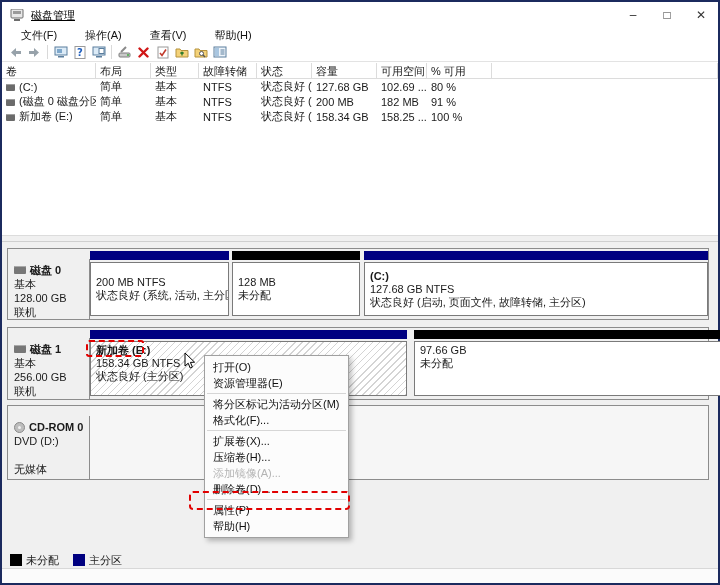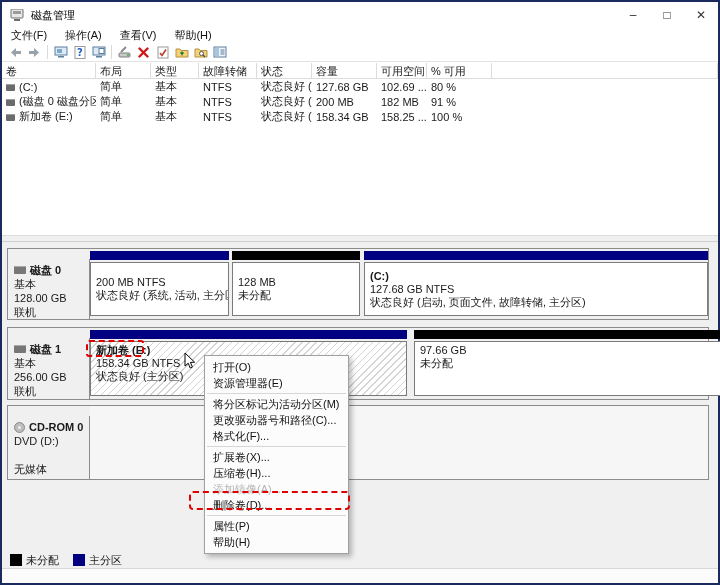--- a/index.html
+++ b/index.html
@@ -6,29 +6,29 @@
   html,body { width:720px; height:585px; overflow:hidden; }
   body { font-family:"Liberation Sans","DejaVu Sans",sans-serif; font-size:11px; color:#1a1a1a; }
 
   .window { position:relative; width:720px; height:585px; background:#ffffff;
             border:2px solid #1b2a5e; }
 
   
   .titlebar { position:absolute; top:0; left:0; right:0; height:26px; background:#fff;
               display:flex; align-items:center; }
   .title-icon { margin-left:8px; width:15px; height:13px; display:inline-block; }
-  .title-text { margin-left:6px; font-size:11px; color:#000; }
+  .title-text { margin-left:6px; font-size:11px; color:#000;text-decoration:underline; }
   .win-controls { position:absolute; right:0; top:0; height:26px; display:flex; }
   .win-btn { width:34px; height:26px; display:flex; align-items:center; justify-content:center;
              font-size:12px; color:#333; }
 
   
   .menubar { position:absolute; top:26px; left:0; right:0; height:15px; display:flex;
              align-items:center; background:#fff; }
-  .menu-item { padding:0 9px; font-size:11px; color:#111; }
+  .menu-item { padding:0 9px; font-size:11px; color:#111;margin-left:10px; }
 
   
   .toolbar { position:absolute; top:41px; left:0; right:0; height:19px; display:flex;
              align-items:center; background:#fff; border-bottom:1px solid #e3e3e3; padding-left:4px; }
   .tbtn { width:19px; height:17px; display:flex; align-items:center; justify-content:center; }
   .tsep { width:1px; height:14px; background:#d9d9d9; margin:0 3px; }
 
   
   .vol-list { position:absolute; top:61px; left:0; right:0; height:172px; background:#fff; }
   .vrow { display:flex; height:15px; align-items:center; }
@@ -334,21 +334,20 @@
     </div>
   </div>
 
   <div class="statusbar"></div>
 
   <div class="ctx-menu">
     <div class="ctx-item">打开(O)</div>
     <div class="ctx-item">资源管理器(E)</div>
     <div class="ctx-sep"></div>
     <div class="ctx-item">将分区标记为活动分区(M)</div>
-    <div class="ctx-item">更改驱动器号和路径(C)...</div>
     <div class="ctx-item">格式化(F)...</div>
     <div class="ctx-sep"></div>
     <div class="ctx-item">扩展卷(X)...</div>
     <div class="ctx-item">压缩卷(H)...</div>
     <div class="ctx-item disabled">添加镜像(A)...</div>
     <div class="ctx-item">删除卷(D)...</div>
     <div class="ctx-sep"></div>
     <div class="ctx-item">属性(P)</div>
     <div class="ctx-item">帮助(H)</div>
   </div>

